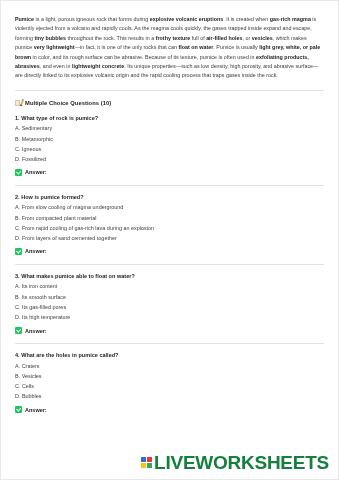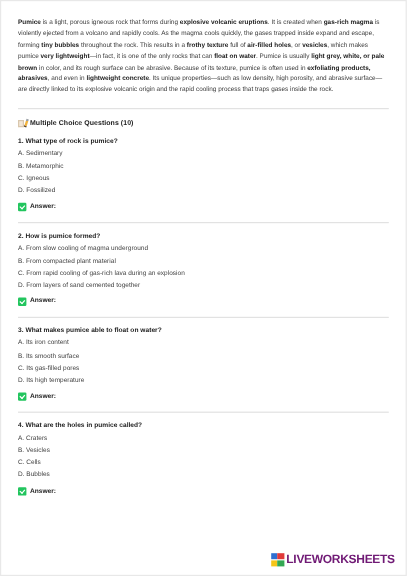--- a/index.html
+++ b/index.html
@@ -147,23 +147,23 @@
     grid-template-rows: 1fr 1fr;
     gap: 0.8px;
     flex: 0 0 auto;
   }
   .lw-grid span { display: block; width: 100%; height: 100%; }
   .lw-grid .s1 { background: #2f6fd0; }
   .lw-grid .s2 { background: #e03a3a; }
   .lw-grid .s3 { background: #f5c518; }
   .lw-grid .s4 { background: #34a853; }
   .lw-text {
-    font-size: 10px;
-    font-weight: bold;
-    color: #701a75;
+    font-size: 19px;
+    font-weight: bold;
+    color: #15803d;
     letter-spacing: -0.25px;
     line-height: 1;
   }
 </style>
 </head>
 <body>
 
 <div class="page">
 
   <p class="intro"><b>Pumice</b> is a light, porous igneous rock that forms during <b>explosive volcanic eruptions</b>. It is created when <b>gas-rich magma</b> is violently ejected from a volcano and rapidly cools. As the magma cools quickly, the gases trapped inside expand and escape, forming <b>tiny bubbles</b> throughout the rock. This results in a <b>frothy texture</b> full of <b>air-filled holes</b>, or <b>vesicles</b>, which makes pumice <b>very lightweight</b>—in fact, it is one of the only rocks that can <b>float on water</b>. Pumice is usually <b>light grey, white, or pale brown</b> in color, and its rough surface can be abrasive. Because of its texture, pumice is often used in <b>exfoliating products, abrasives</b>, and even in <b>lightweight concrete</b>. Its unique properties—such as low density, high porosity, and abrasive surface—are directly linked to its explosive volcanic origin and the rapid cooling process that traps gases inside the rock.</p>

